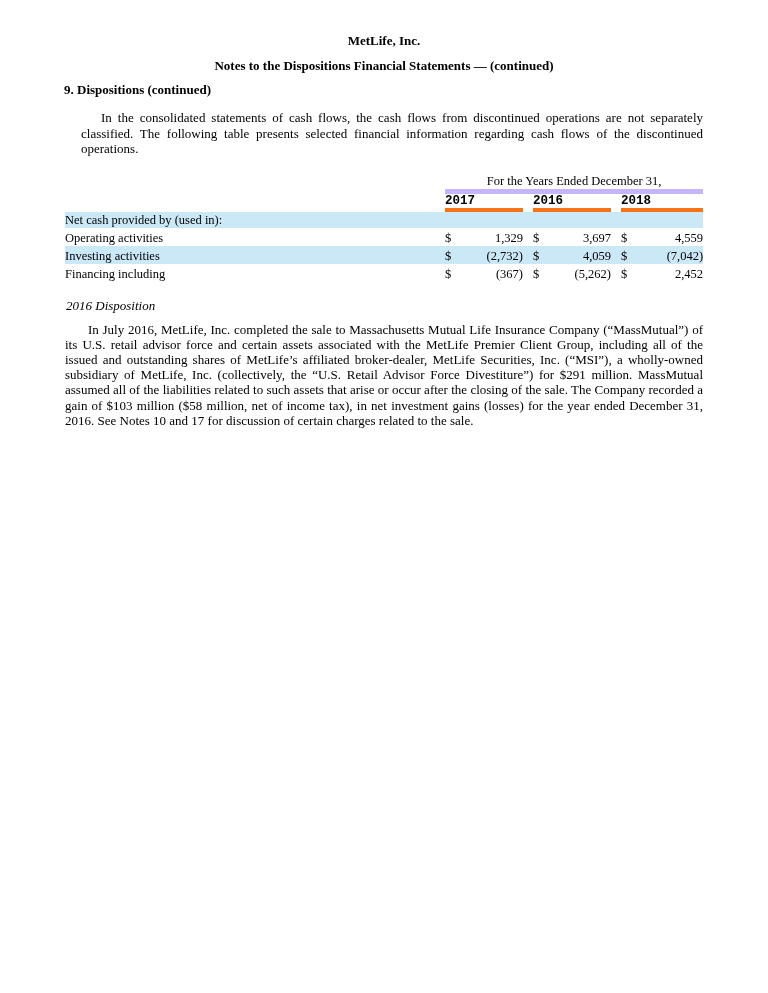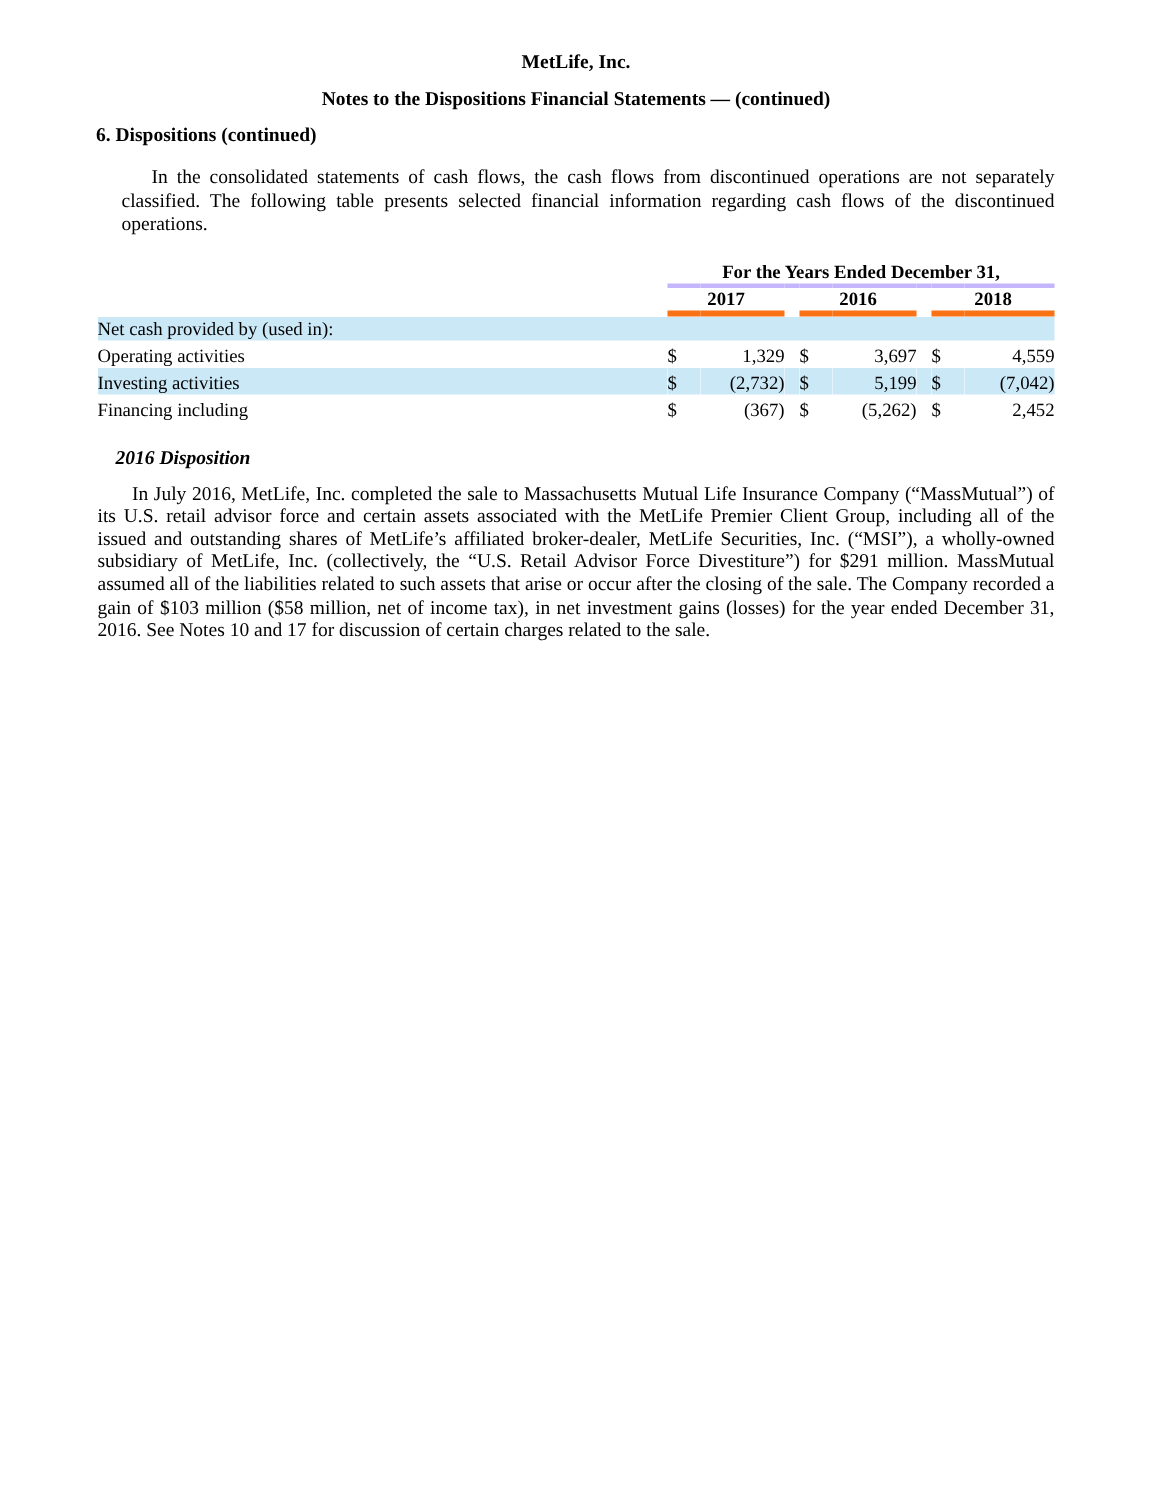--- a/index.html
+++ b/index.html
@@ -33,59 +33,59 @@
     font-size: 13px; line-height: 15.5px;
     text-align: justify; text-indent: 20px;
   }
   table.fin-table {
     border-collapse: collapse; table-layout: fixed;
     width: 638px; margin-top: 17px;
     font-size: 12.5px;
   }
   table.fin-table td { padding: 0; vertical-align: bottom; overflow: hidden; white-space: nowrap; }
   .span-hdr {
-    font-weight: bold; text-align: center;
-    border-bottom: 3px solid #c4b5fd; padding-bottom: 2px;
+    font-weight: normal; text-align: center;
+    border-bottom: 5px solid #c4b5fd; padding-bottom: 2px;
   }
   .year-hdr {
-    font-weight: bold; text-align: center;
-    border-bottom: 4px solid #f97316; padding: 3px 0 2px 0;
+    font-weight: bold; 
+    border-bottom: 4px solid #f97316; padding: 3px 0 2px 0; font-family: Liberation Mono, monospace;
   }
   .units-row td { padding: 2px 0 4px 0; }
   .units { font-weight: bold; text-align: center; font-size: 12px; }
   .row td { height: 18px; vertical-align: middle; }
   .hl { background: var(--hl); }
   .group-lbl { padding-left: 2px; }
   .lbl { padding-left: 12px; }
   .cur { text-align: left; padding-left: 2px; }
   .val { text-align: right; padding-right: 1px; }
   .sub-heading {
-    font-weight: bold; font-style: italic; font-size: 13px; line-height: 15px;
-    margin-top: 16px; margin-left: 12px;
+    font-weight: normal; font-style: italic; font-size: 13px; line-height: 15px;
+    margin-top: 16px; margin-left: 1px;
   }
   .body-par {
     margin-top: 9px;
     font-size: 13px; line-height: 15.2px;
     text-align: justify; text-indent: 23px;
   }
   .page-footer {
     position: absolute; top: 926px; left: 4px; width: 768px;
     text-align: left; font-size: 13px;
   }
 </style>
 </head>
 <body>
 
 <div class="page">
 
   <div class="doc-title">MetLife, Inc.</div>
 
   <div class="doc-subtitle">Notes to the Dispositions Financial Statements — (continued)</div>
 
-  <div class="section-heading">6. Dispositions (continued)</div>
+  <div class="section-heading">9. Dispositions (continued)</div>
 
   <div class="intro-par">In the consolidated statements of cash flows, the cash flows from discontinued operations are not separately classified. The following table presents selected financial information regarding cash flows of the discontinued operations.</div>
 
   <table class="fin-table">
     <colgroup>
       <col style="width:380px">
       <col style="width:22px">
         <col style="width:56px">
         <col style="width:10px">
       <col style="width:22px">
@@ -126,21 +126,21 @@
       <td class="cur">$</td>
       <td class="val">4,559</td>
     </tr>
 
     <tr class="row hl">
       <td class="lbl">Investing activities</td>
       <td class="cur">$</td>
       <td class="val">(2,732)</td>
       <td></td>
       <td class="cur">$</td>
-      <td class="val">5,199</td>
+      <td class="val">4,059</td>
       <td></td>
       <td class="cur">$</td>
       <td class="val">(7,042)</td>
     </tr>
 
     <tr class="row">
       <td class="lbl">Financing including</td>
       <td class="cur">$</td>
       <td class="val">(367)</td>
       <td></td>

